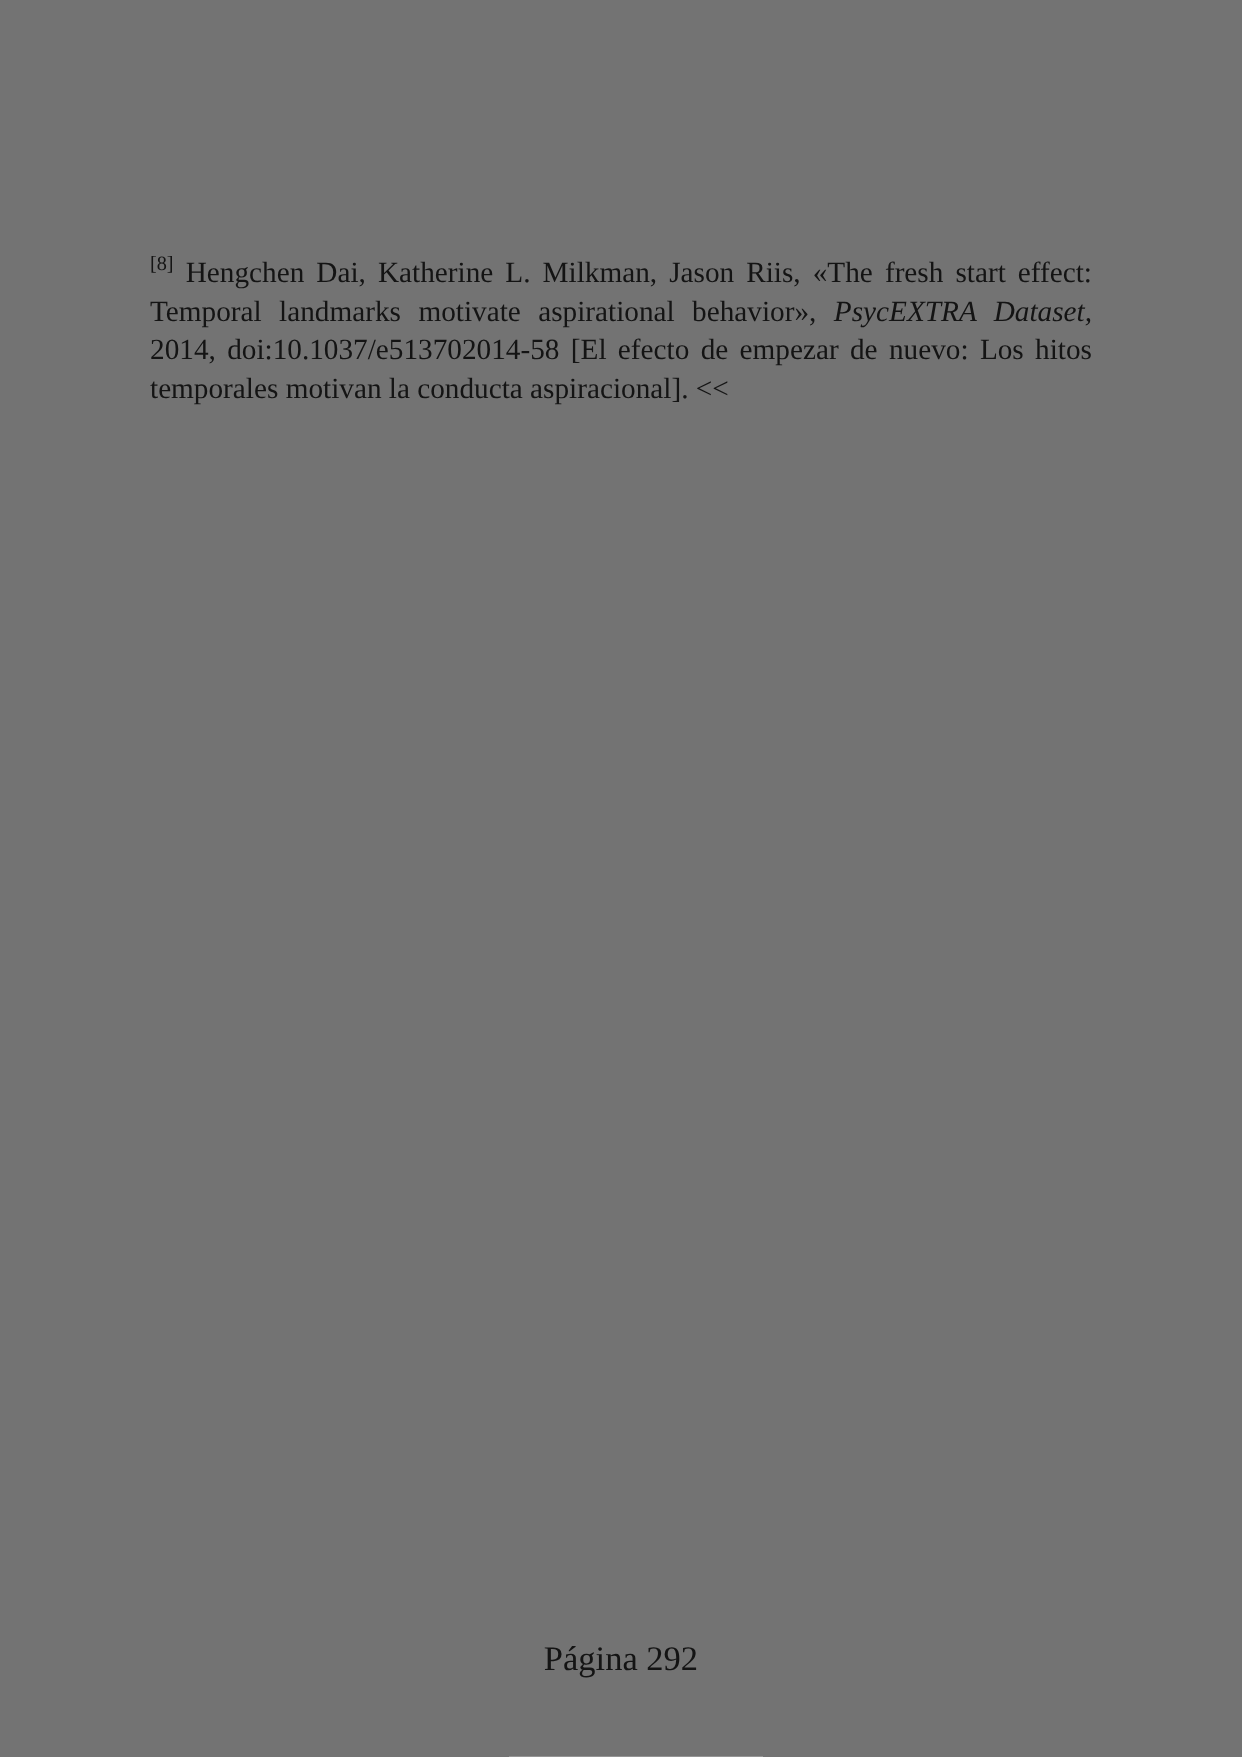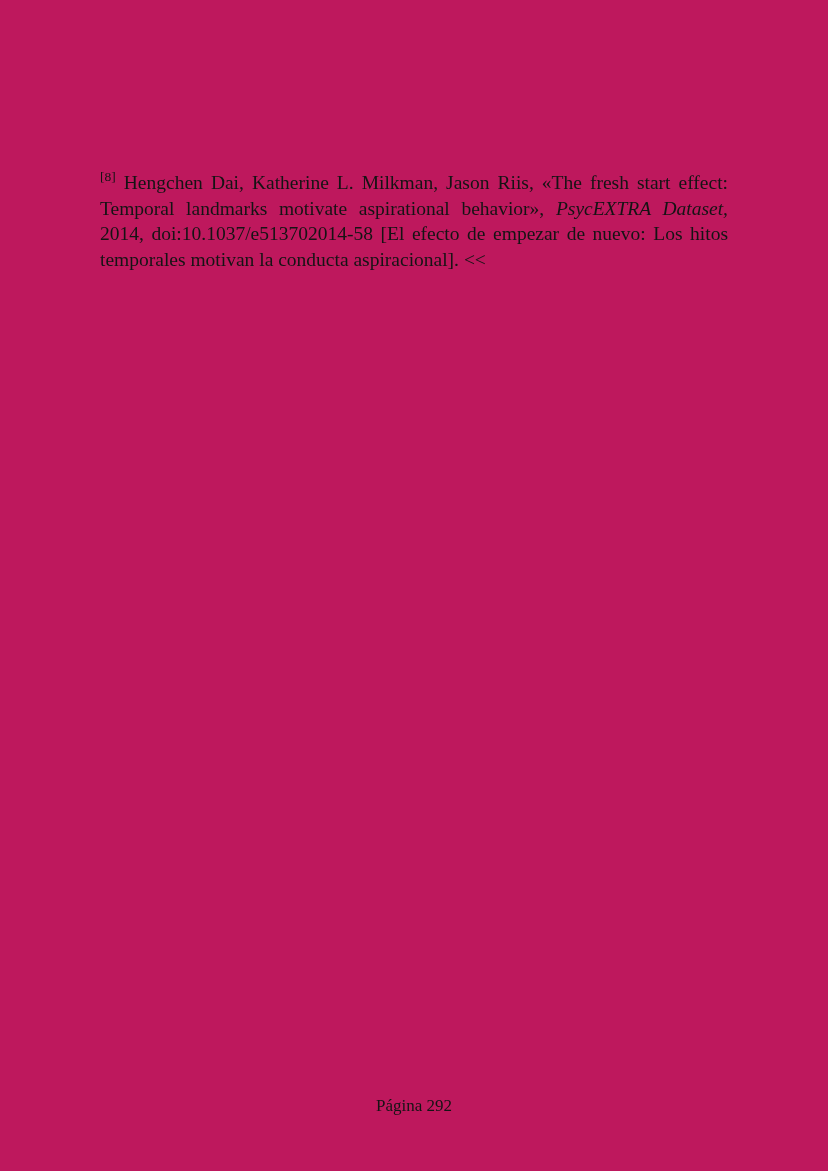--- a/index.html
+++ b/index.html
@@ -11,21 +11,21 @@
     height: 1171px;
     background: #ffffff;
     position: relative;
     font-family: "Liberation Serif", "DejaVu Serif", serif;
     color: #141414;
     overflow: hidden;
   }
   .page {
     position: absolute;
     inset: 0;
-    background: #be185d;
+    background: #737373;
   }
   .footnote-section {
     position: absolute;
     left: 100px;
     top: 170px;
     width: 628px;
   }
   .footnote {
     margin: 0;
     text-align: justify;
@@ -50,21 +50,21 @@
     white-space: nowrap;
   }
   .page-footer {
     position: absolute;
     left: 0;
     right: 0;
     top: 1094px;
     text-align: center;
   }
   .page-footer span {
-    font-size: 17px;
+    font-size: 23px;
     line-height: 24px;
     color: #141414;
   }
 </style>
 </head>
 <body>
 
 <div class="page">
 
   <div class="footnote-section">

